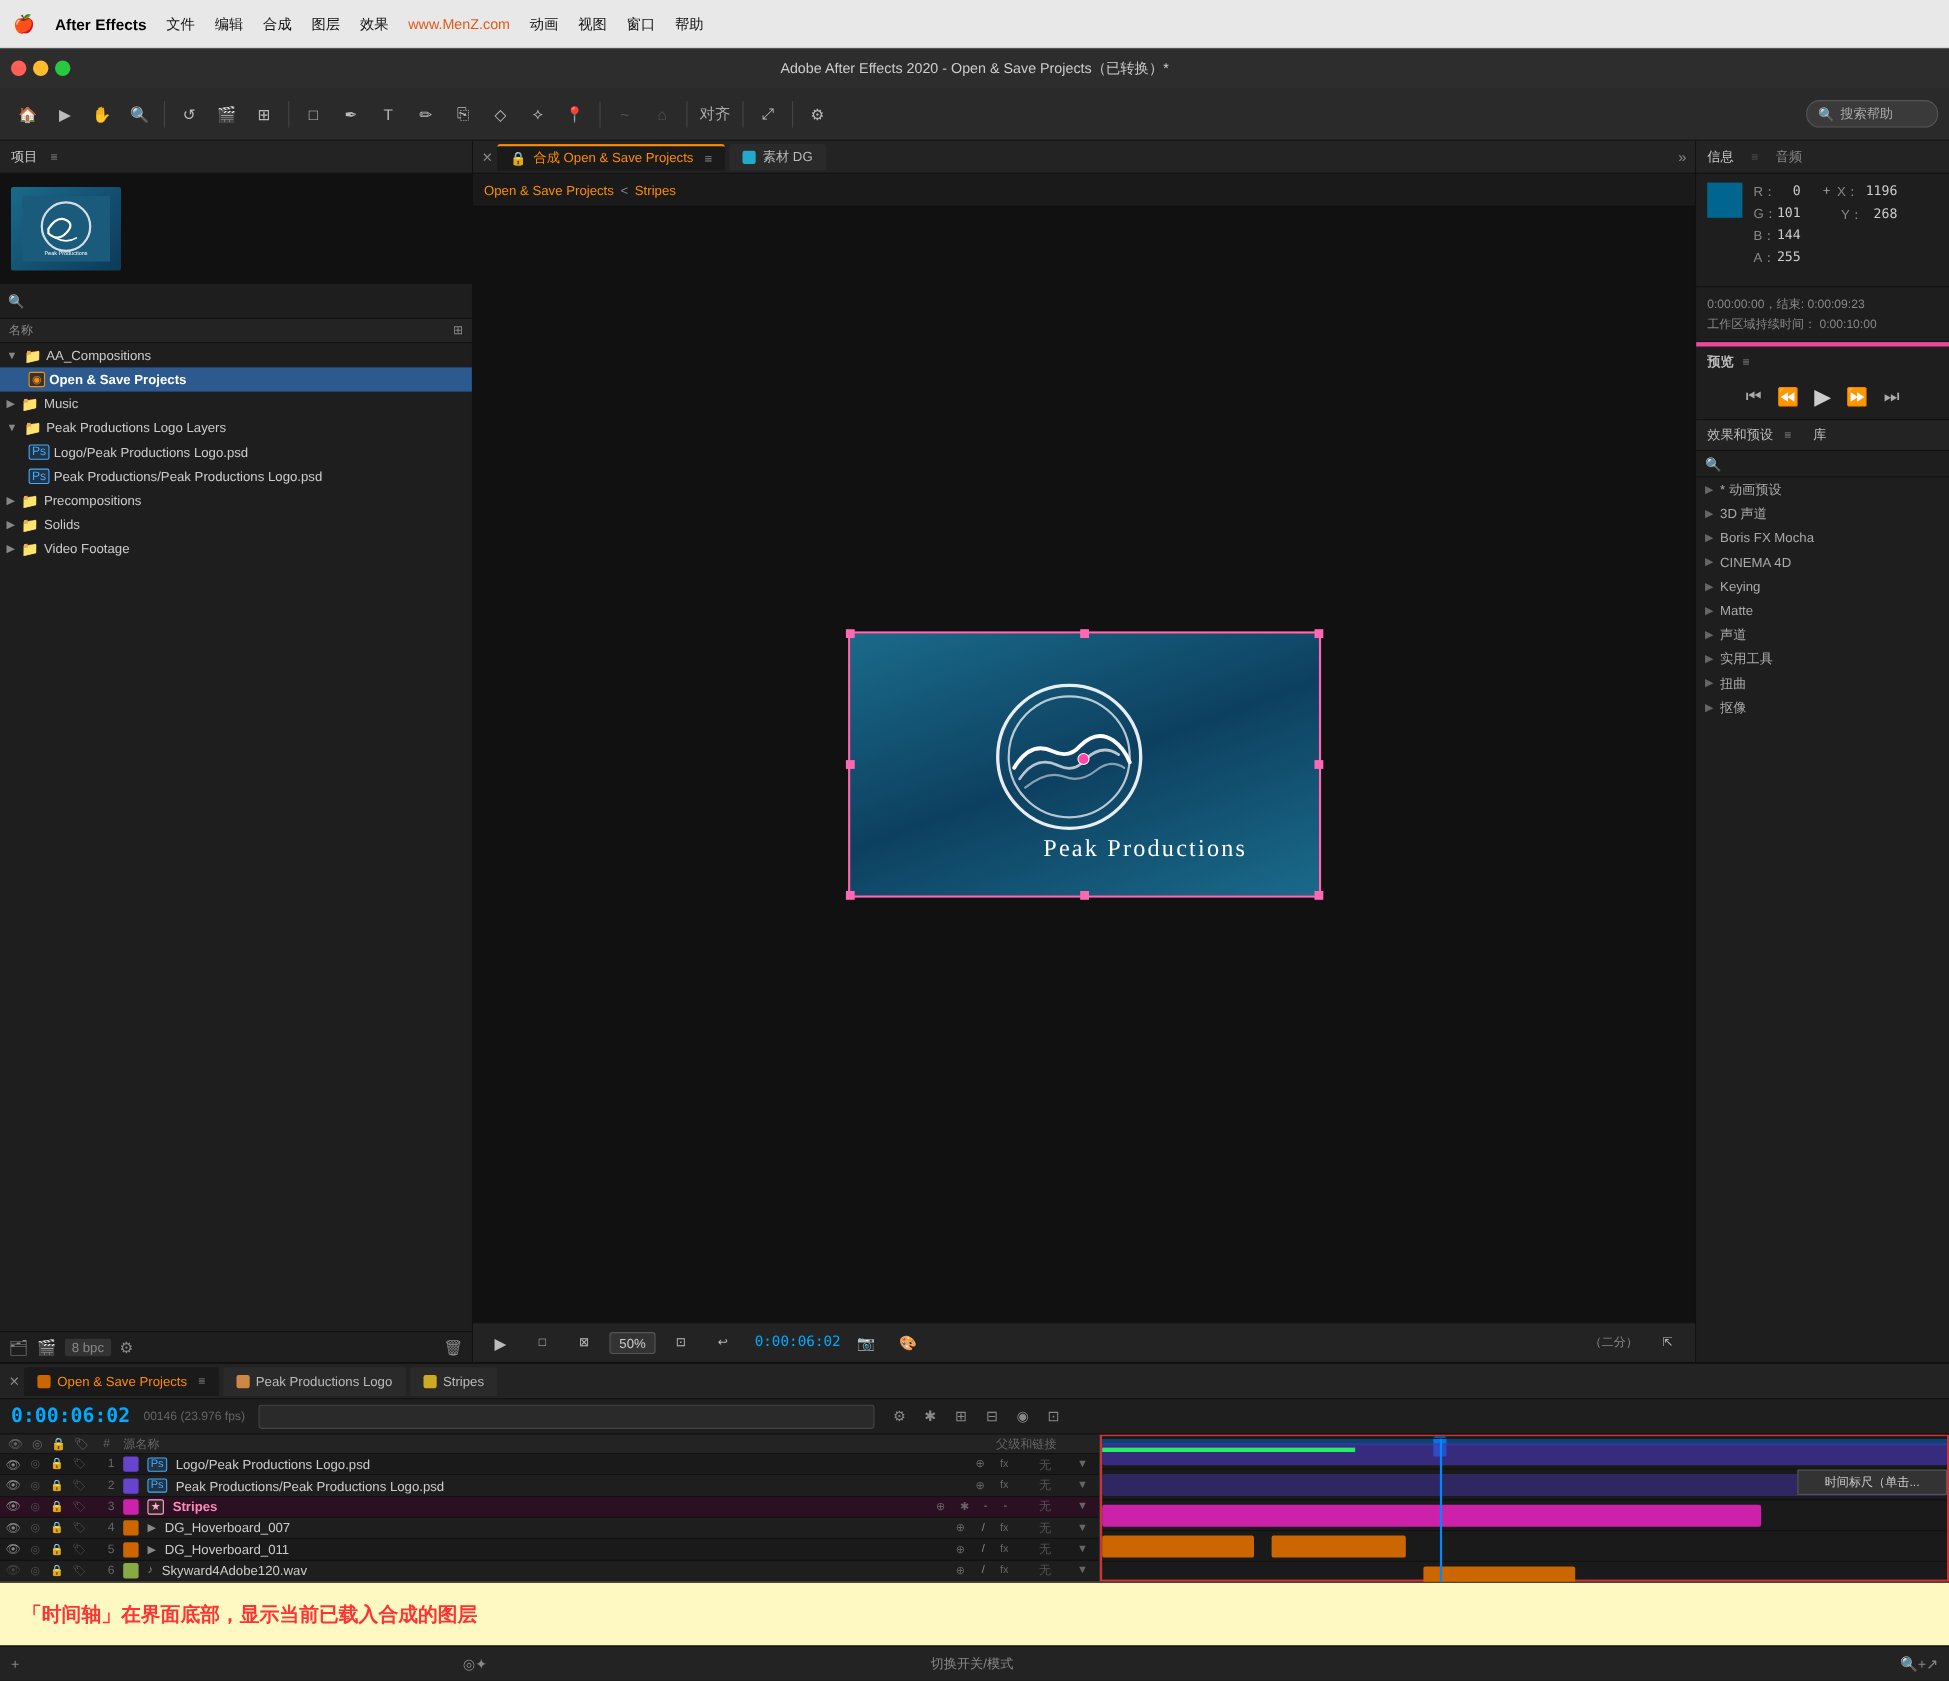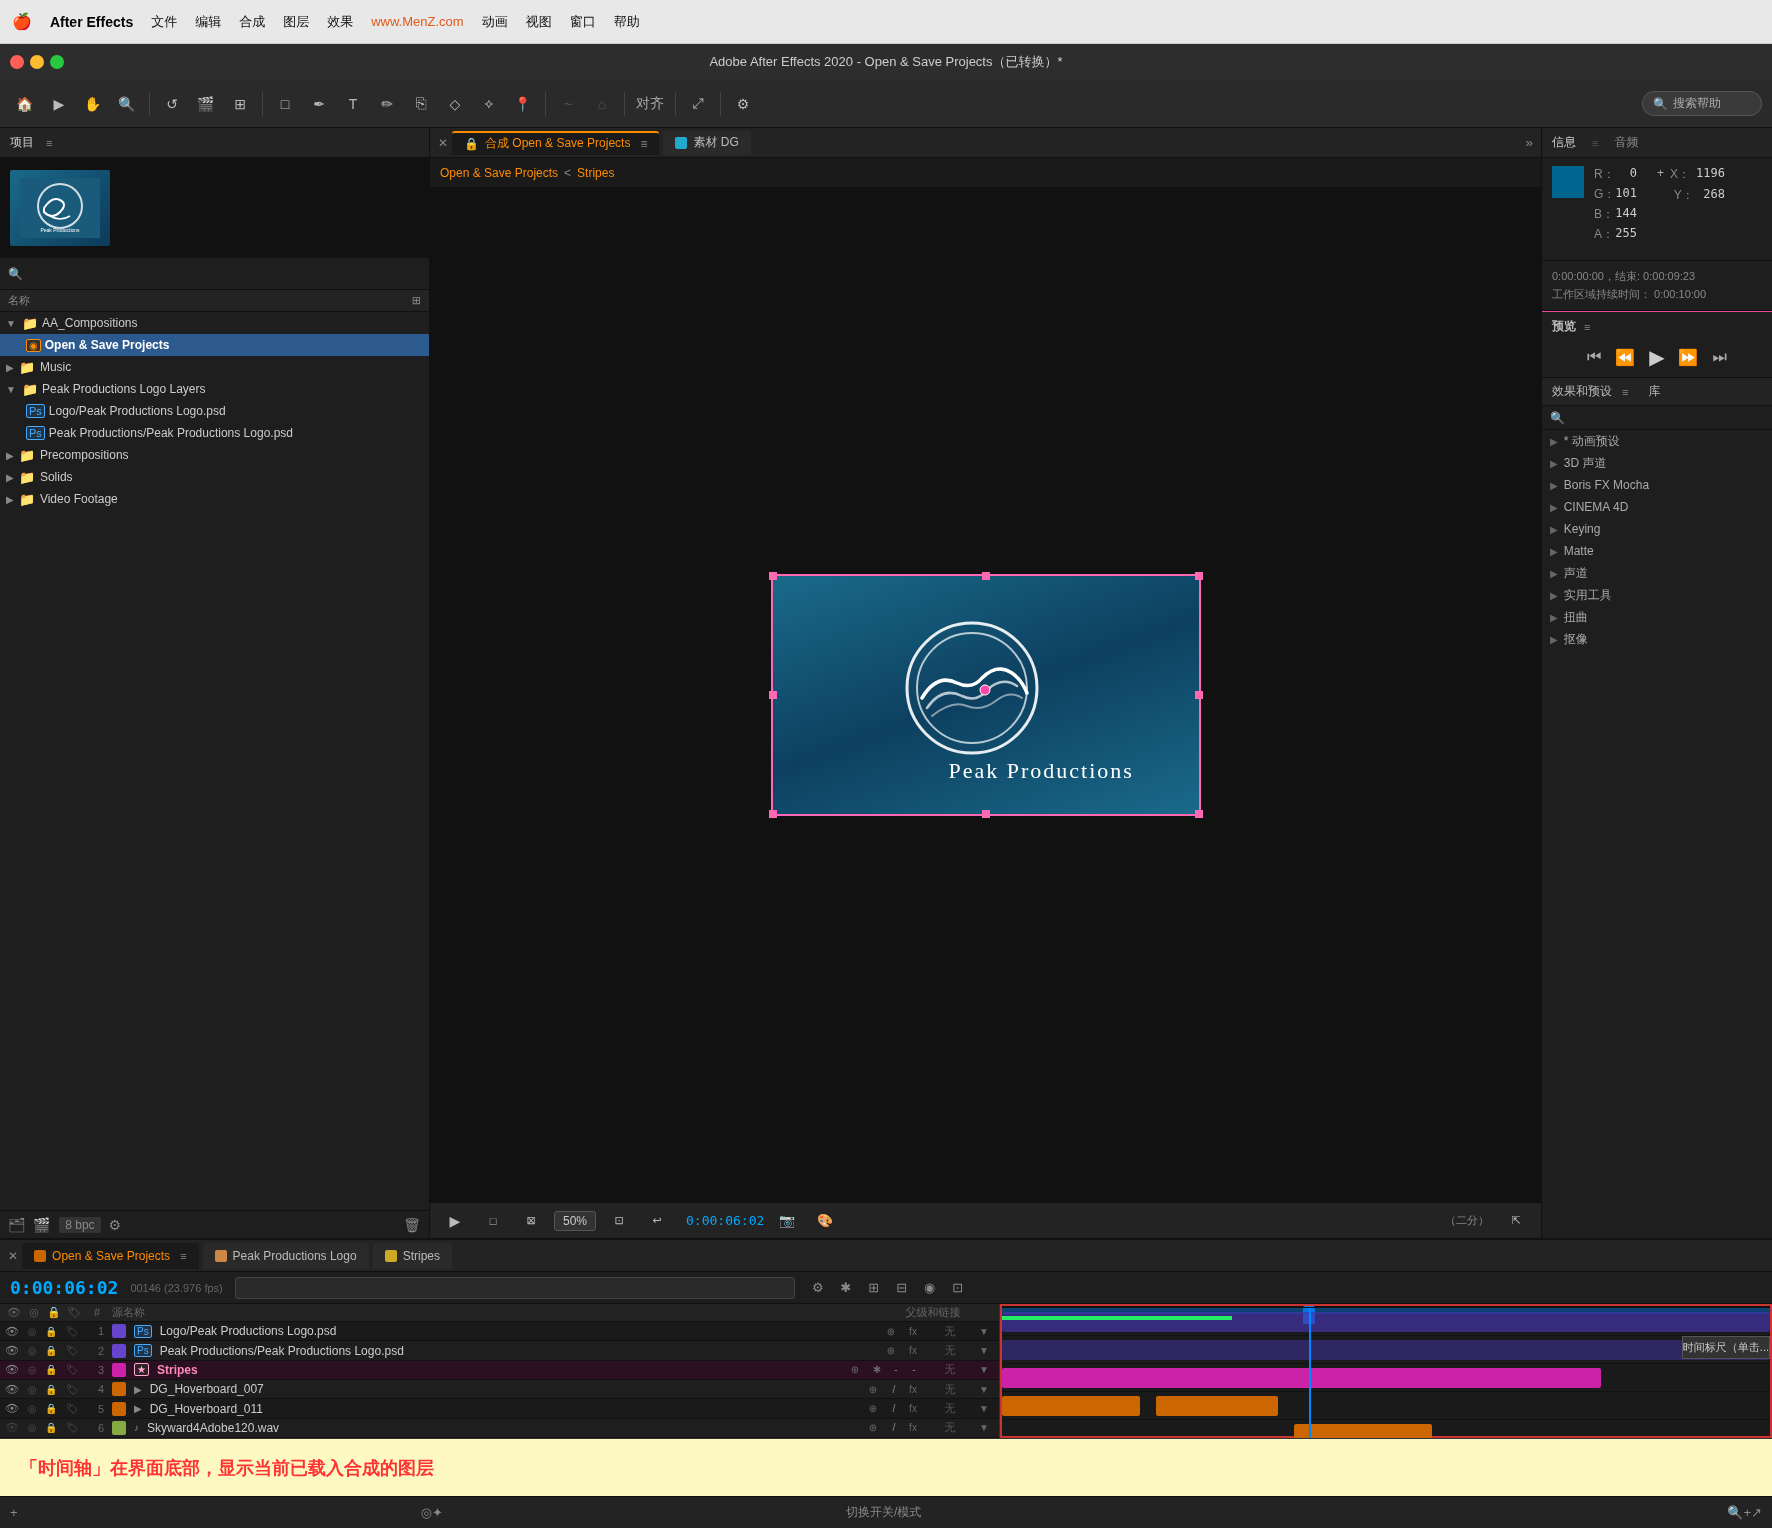--- a/index.html
+++ b/index.html
@@ -378,21 +378,21 @@
       margin-bottom: 3px;
     }
     .info-label { color: #888; font-size: 12px; }
     .info-value { color: #ccc; font-size: 12px; font-family: monospace; }
     .info-time-section {
       padding: 8px 10px;
       border-bottom: 1px solid #111;
     }
 
     .preview-panel {
-      border-top: 1px solid #ec4899;
+      border-top: 4px solid #ec4899;
       padding: 6px 10px;
     }
     .preview-header {
       display: flex;
       align-items: center;
       gap: 8px;
       margin-bottom: 8px;
     }
     .preview-controls {
       display: flex;
@@ -673,21 +673,21 @@
       font-size: 12px;
       cursor: pointer;
     }
 
     .timeline-tooltip {
       position: absolute;
       right: 0;
       top: 28px;
       background: #333;
       border: 1px solid #555;
-      padding: 3px 0;
+      padding: 3px 24px;
       font-size: 11px;
       color: #ccc;
       z-index: 20;
     }
   </style>
 </head>
 <body>
 
 <div class="menu-bar">
   <span class="apple-logo">🍎</span>

